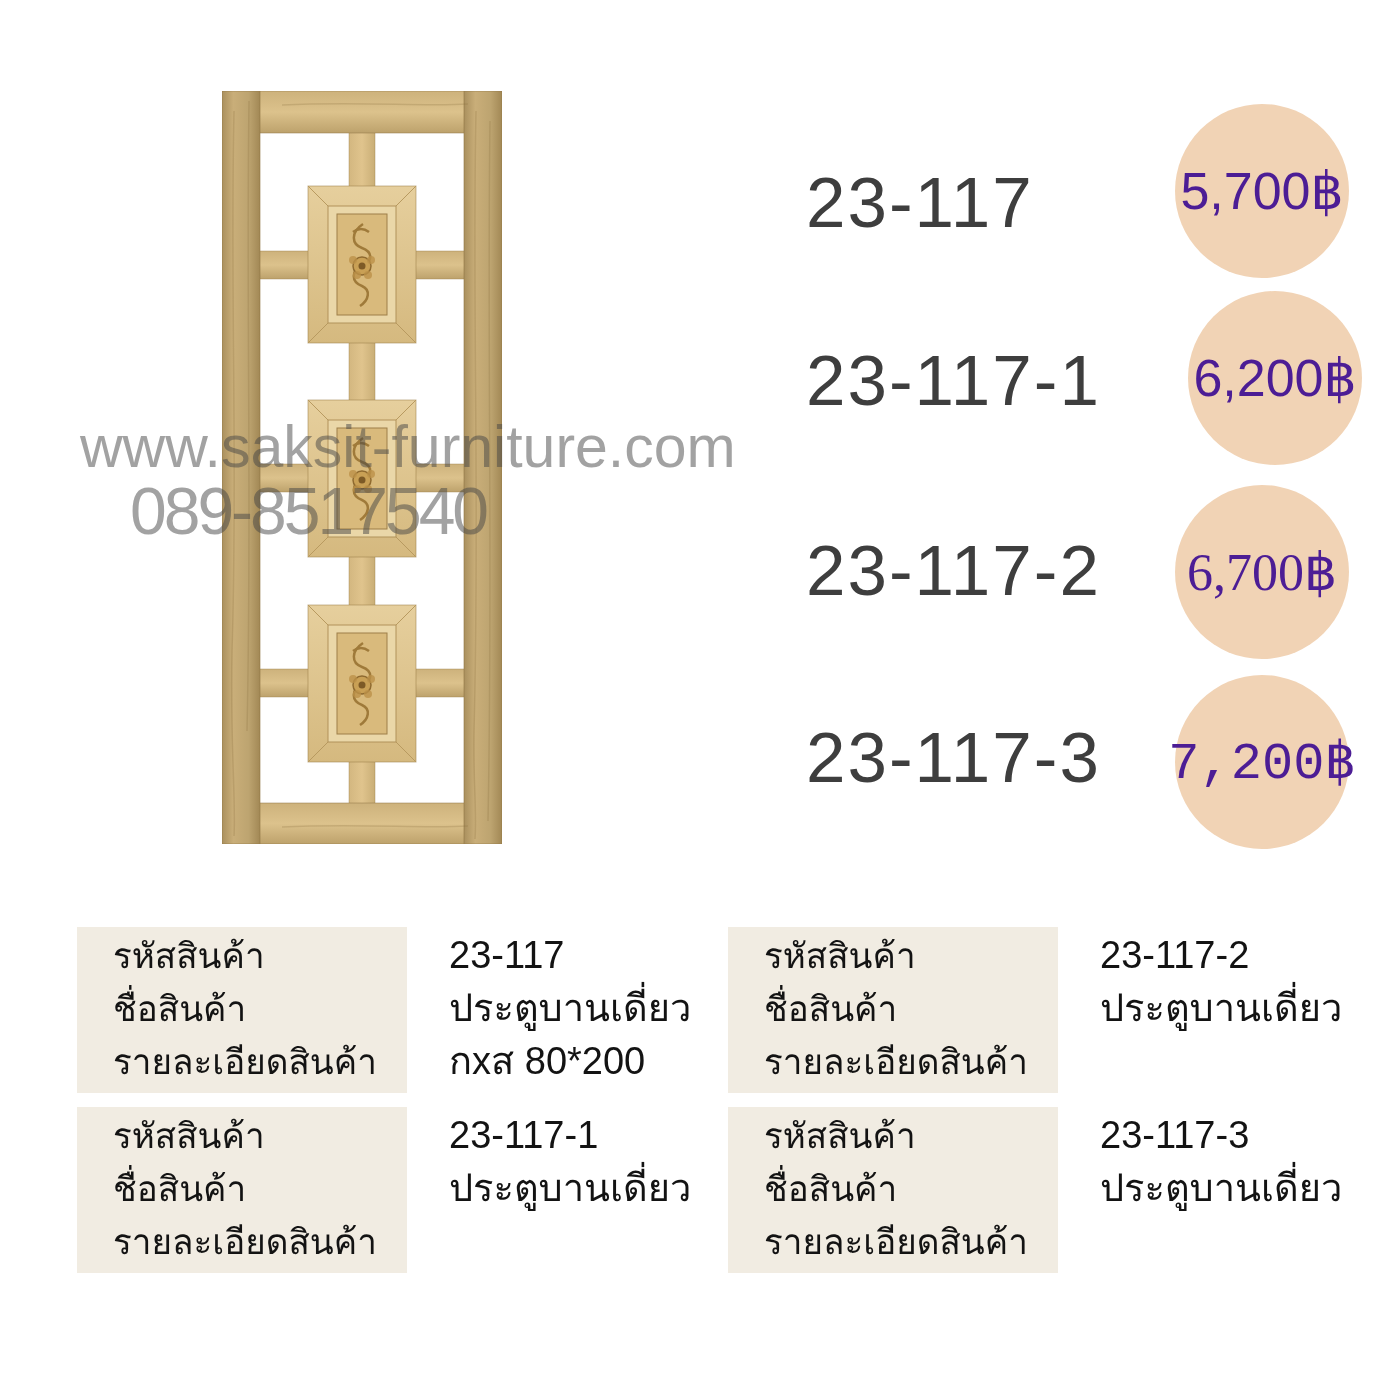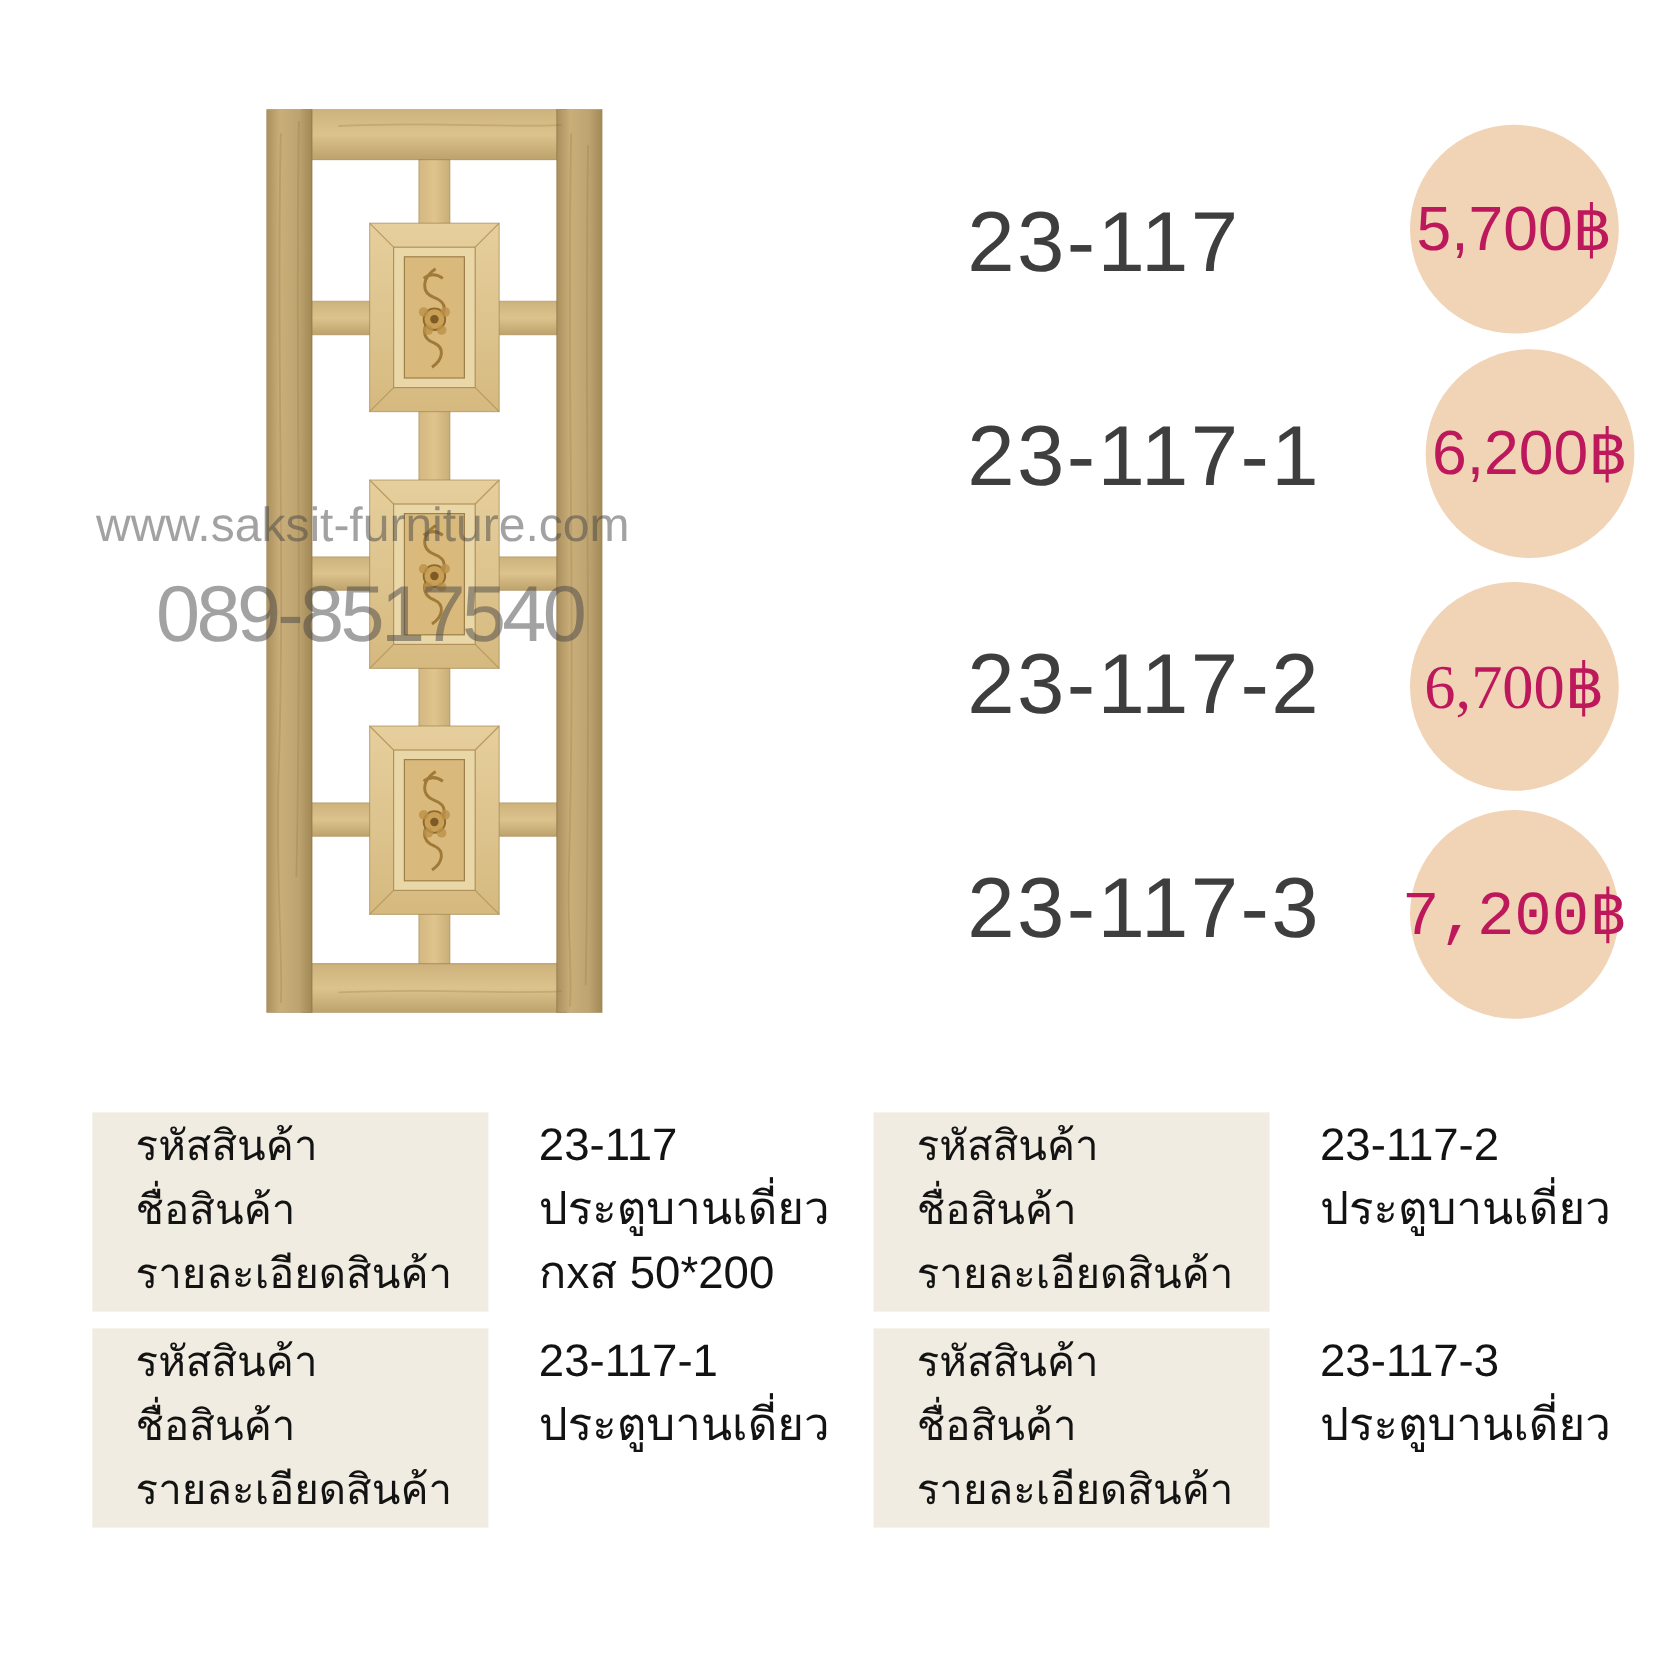--- a/index.html
+++ b/index.html
@@ -12,33 +12,33 @@
   *{margin:0;padding:0;box-sizing:border-box;}
   html,body{background:#ffffff;}
   body{font-family:"Liberation Sans","DejaVu Sans",sans-serif;color:#111;}
   .page{position:relative;width:1400px;height:1400px;background:#fff;overflow:hidden;}
 
   
   .door-wrap{position:absolute;left:222px;top:91px;width:280px;height:753px;z-index:1;}
 
   
   .wm{position:absolute;z-index:5;color:rgba(70,70,70,.5);white-space:nowrap;}
-  .wm-web{left:80px;top:418px;font-size:40px;line-height:1;letter-spacing:0px;text-align:right;}
+  .wm-web{left:80px;top:418px;font-size:59px;line-height:1;letter-spacing:0px;text-align:right;}
   .wm-phone{left:130px;top:478px;font-size:66px;line-height:1;letter-spacing:-3px;}
 
   
   .code{position:absolute;left:806px;font-size:71px;font-weight:300;line-height:70px;
         color:var(--c-code_text,#3e3e3e);letter-spacing:2px;white-space:nowrap;z-index:2;}
   .code-0{top:168px;} .code-1{top:346px;} .code-2{top:536px;} .code-3{top:723px;}
 
   
   .price-badge{position:absolute;left:1175px;width:174px;height:174px;border-radius:50%;
         background:var(--c-price_circle,#f1d3b5);display:flex;align-items:center;justify-content:center;z-index:2;}
   .badge-0{top:104px;} .badge-1{top:291px;margin-left:13px;} .badge-2{top:485px;font-family:Liberation Serif, serif;} .badge-3{top:675px;font-family:Liberation Mono, monospace;}
-  .price-text{font-size:52px;color:#be185d;letter-spacing:0px;white-space:nowrap;}
+  .price-text{font-size:52px;color:#4c1d95;letter-spacing:0px;white-space:nowrap;}
 
   
   .spec-block{position:absolute;width:640px;height:170px;z-index:2;}
   .sb-0{left:77px;top:927px;} .sb-1{left:77px;top:1107px;}
   .sb-2{left:728px;top:927px;} .sb-3{left:728px;top:1107px;}
   .spec-bg{position:absolute;left:0;top:0;width:330px;height:166px;background:var(--c-label_box,#f1ece2);}
   .spec-labels{position:absolute;left:36px;top:2px;font-size:35px;line-height:53px;color:#131313;}
   .spec-values{position:absolute;left:372px;top:2px;font-size:38px;line-height:53px;color:#131313;white-space:nowrap;}
   .spec-labels div,.spec-values div{height:53px;}
 </style>
@@ -149,21 +149,21 @@
   <div class="spec-block sb-0">
     <div class="spec-bg"></div>
     <div class="spec-labels">
       <div>รหัสสินค้า</div>
       <div>ชื่อสินค้า</div>
       <div>รายละเอียดสินค้า</div>
     </div>
     <div class="spec-values">
       <div>23-117</div>
       <div>ประตูบานเดี่ยว</div>
-      <div>กxส 50*200</div>
+      <div>กxส 80*200</div>
     </div>
   </div>
 
   <div class="spec-block sb-1">
     <div class="spec-bg"></div>
     <div class="spec-labels">
       <div>รหัสสินค้า</div>
       <div>ชื่อสินค้า</div>
       <div>รายละเอียดสินค้า</div>
     </div>

